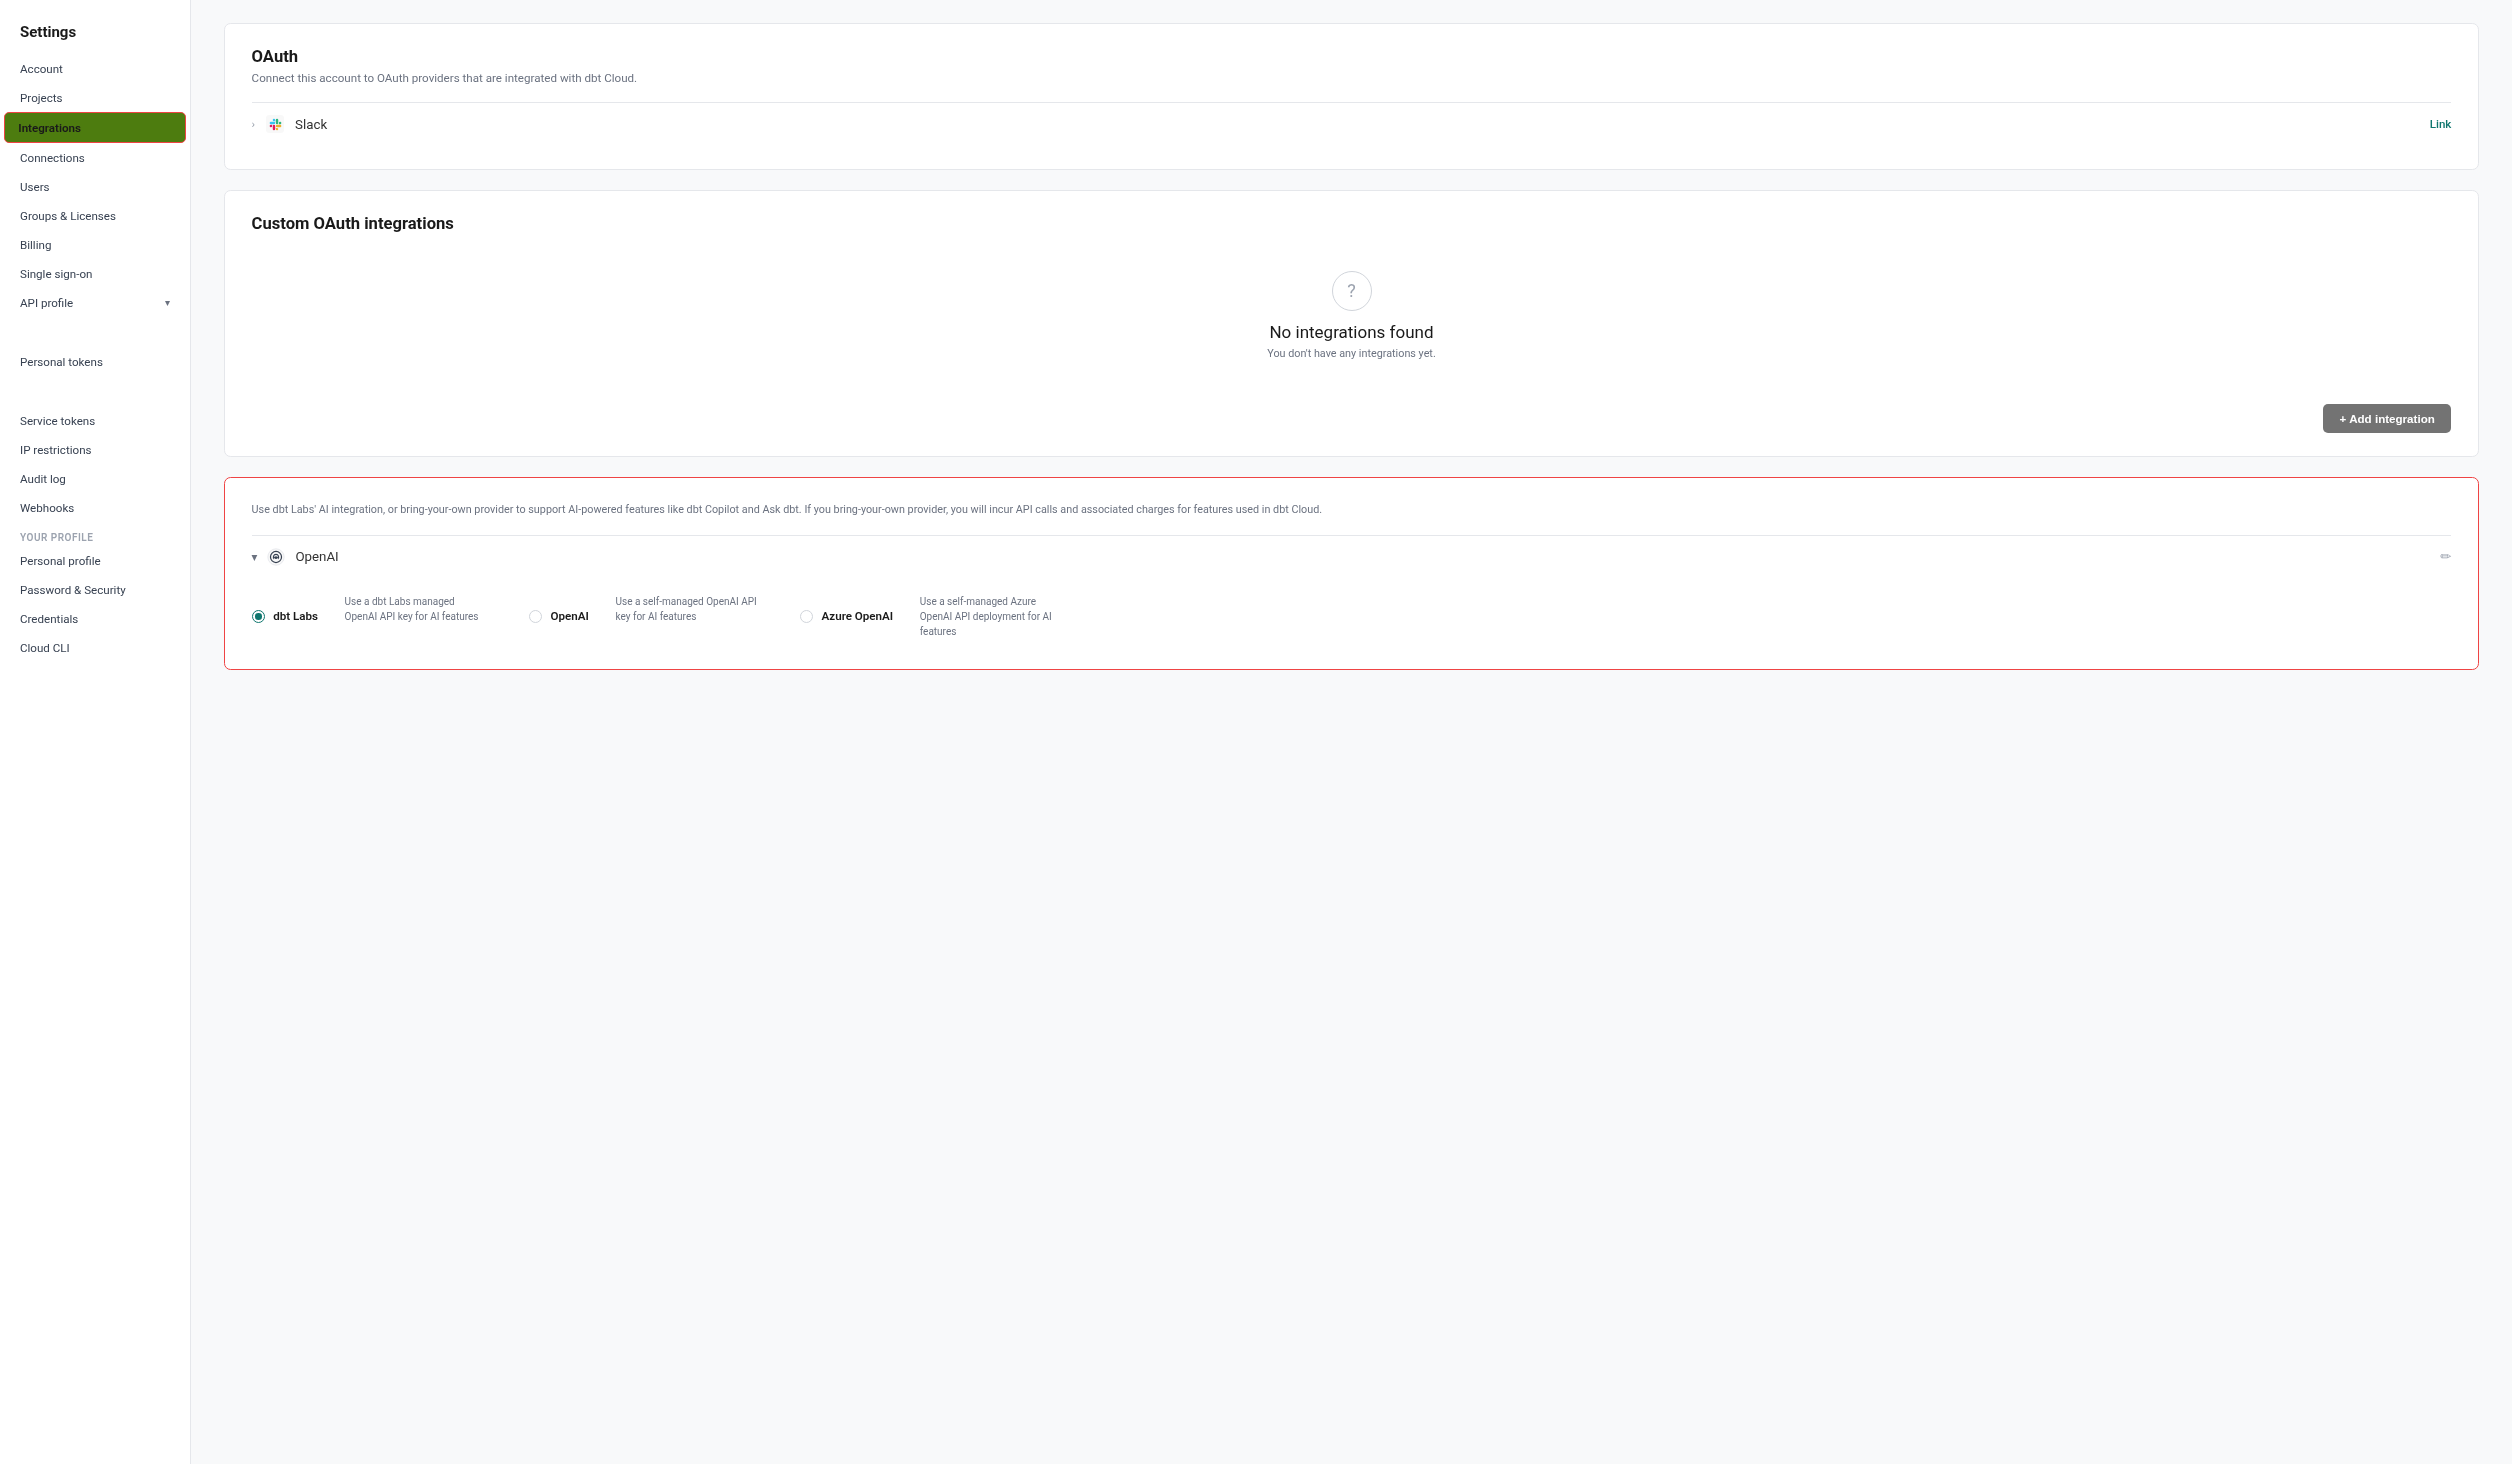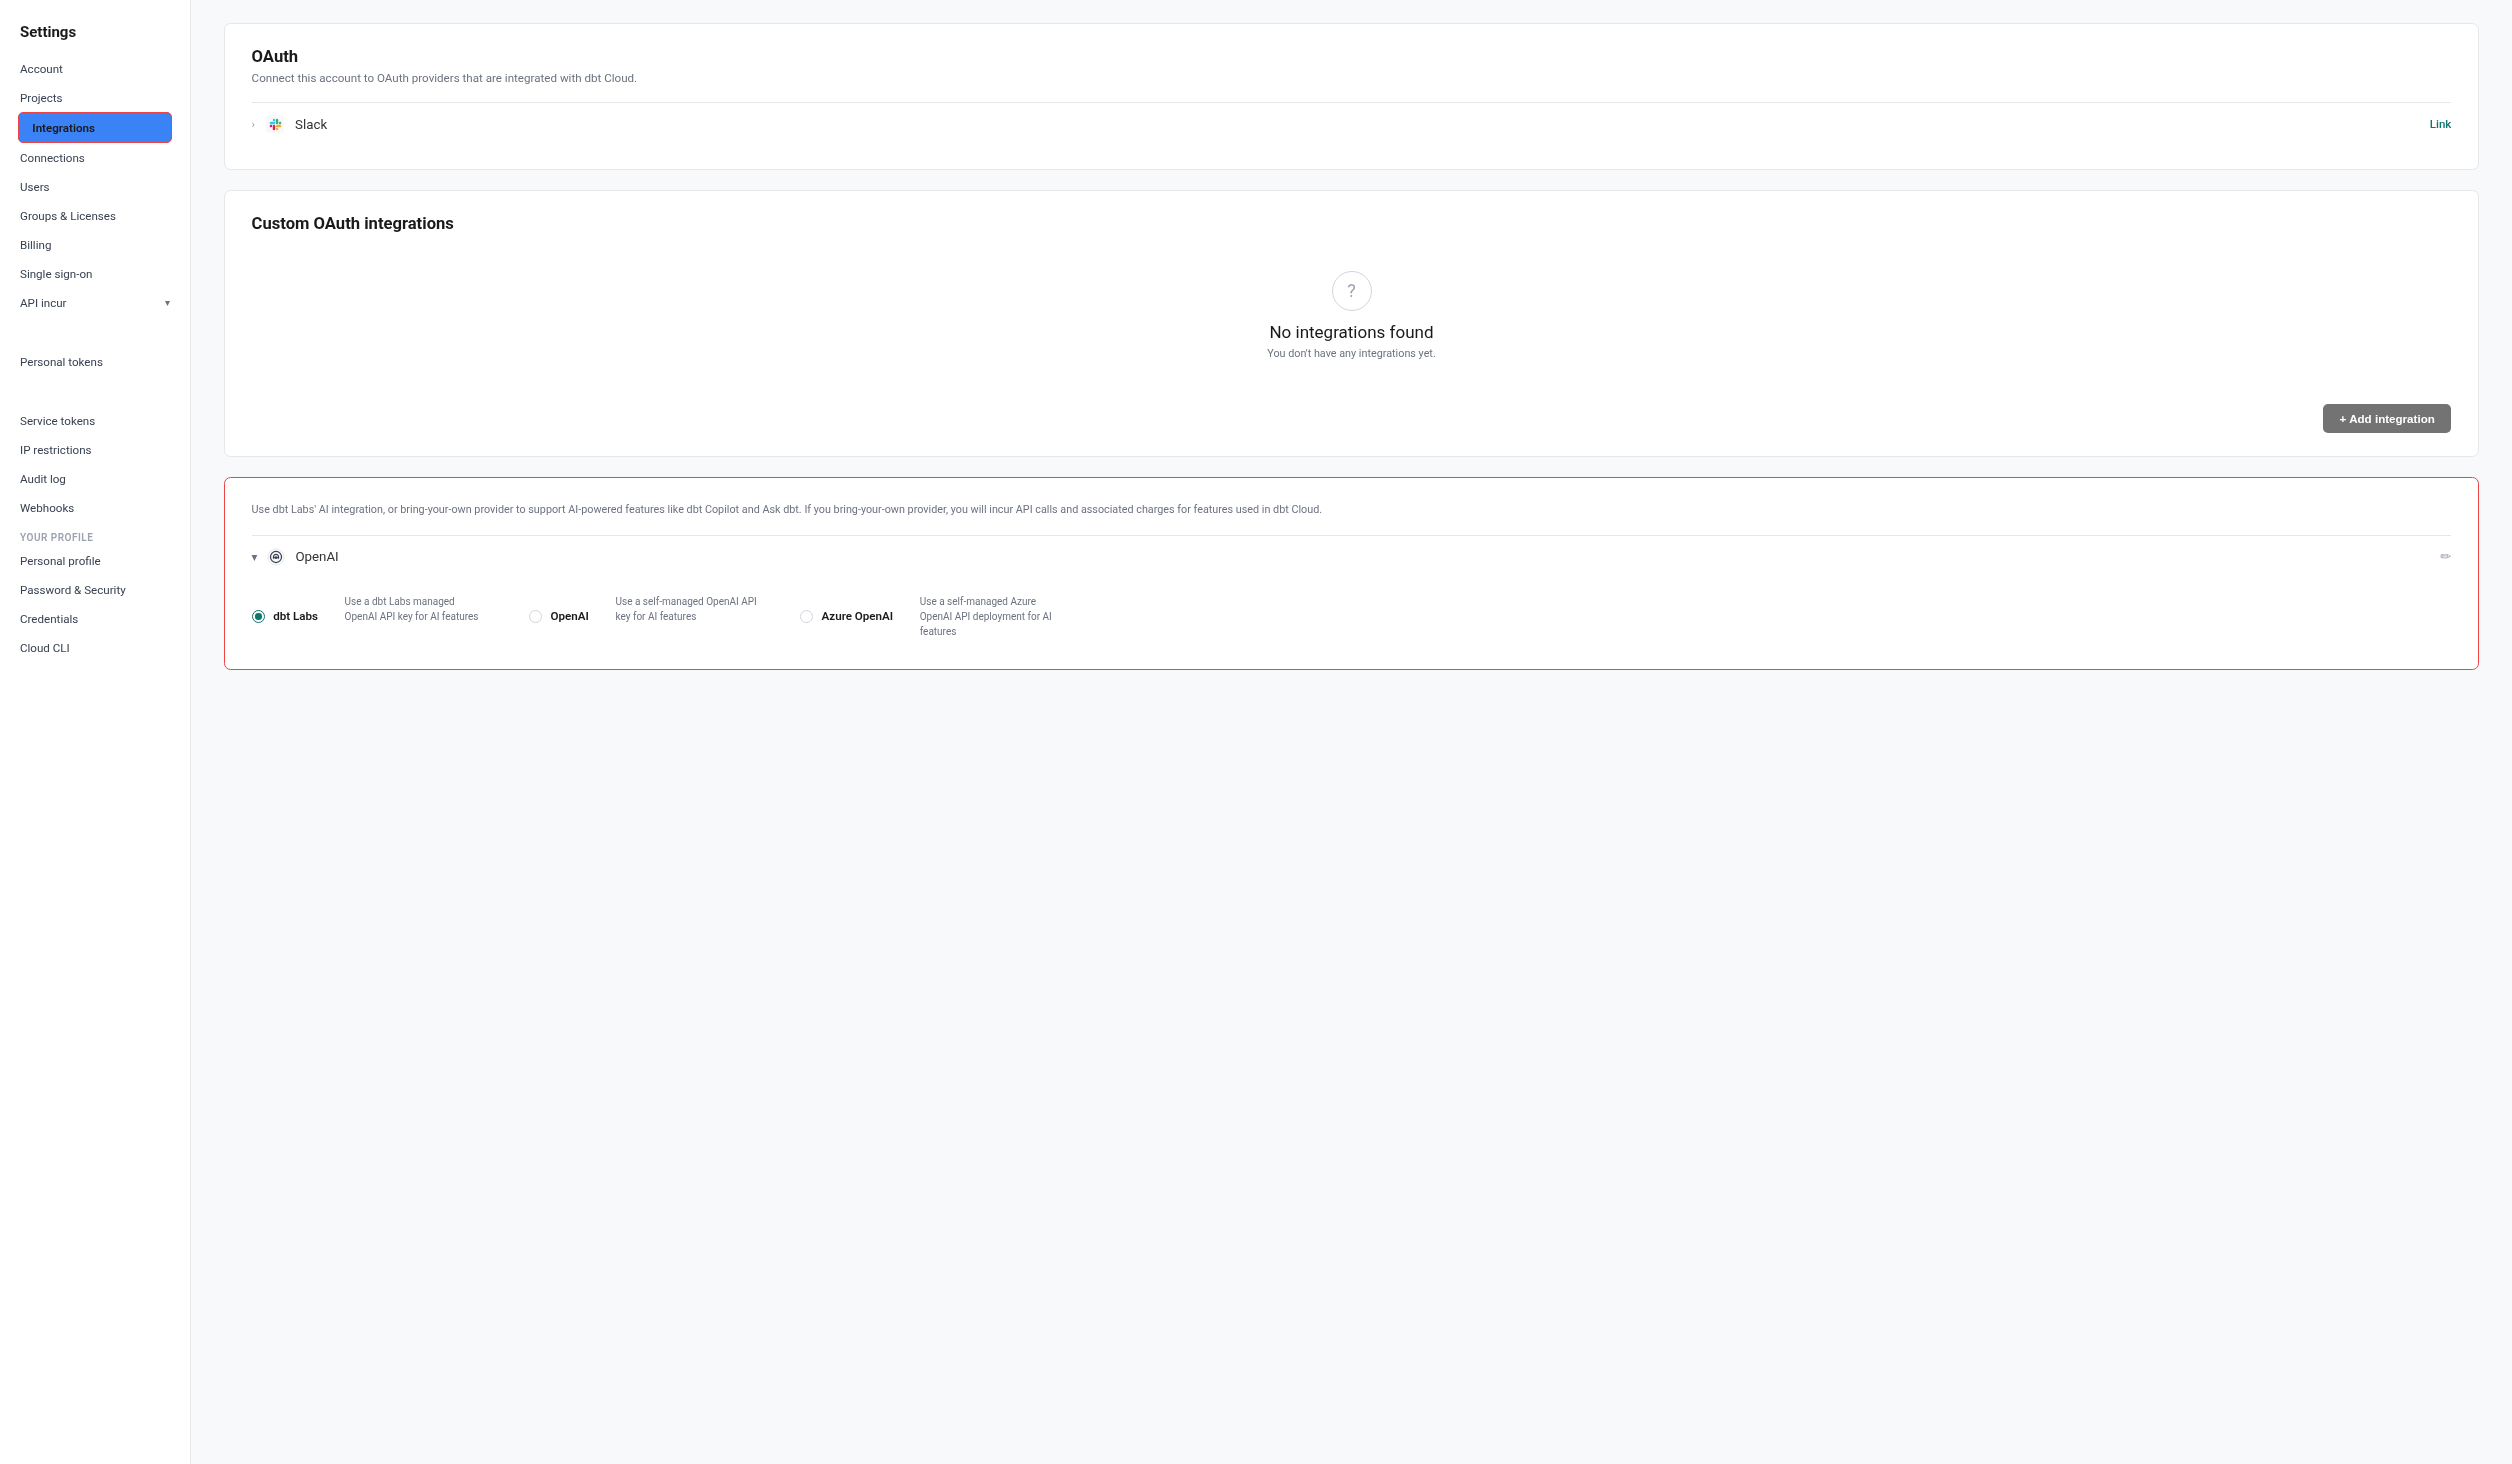--- a/index.html
+++ b/index.html
@@ -25,26 +25,26 @@
     .sidebar-item {
       padding: 7.5px 20px;
       font-size: 11.6px;
       color: #374151;
       cursor: pointer;
       display: flex;
       align-items: center;
       justify-content: space-between;
     }
     .sidebar-item.active {
-      background: #3b82f6;
+      background: #4d7c0f;
       color: #1a1a1a;
       font-weight: 600;
       border: 1.2px solid #ef4444;
       border-radius: 5px;
-      margin: 0 18px;
+      margin: 0 4px;
       padding: 7.5px 13.3px;
       text-align: right;
     }
     .sidebar-item.sub {
       margin-top: 30px;
     }
     .sidebar-section-label {
       font-size: 10px;
       font-weight: 600;
       color: #9ca3af;
@@ -271,21 +271,21 @@
   <div class="sidebar-item">
     <span>Groups &amp; Licenses</span>
   </div>
   <div class="sidebar-item">
     <span>Billing</span>
   </div>
   <div class="sidebar-item">
     <span>Single sign-on</span>
   </div>
   <div class="sidebar-item">
-    <span>API incur</span>
+    <span>API profile</span>
     <span class="chevron-icon">▾</span>
   </div>
   <div class="sidebar-item sub">
     <span>Personal tokens</span>
   </div>
   <div class="sidebar-item sub">
     <span>Service tokens</span>
   </div>
   <div class="sidebar-item">
     <span>IP restrictions</span>

